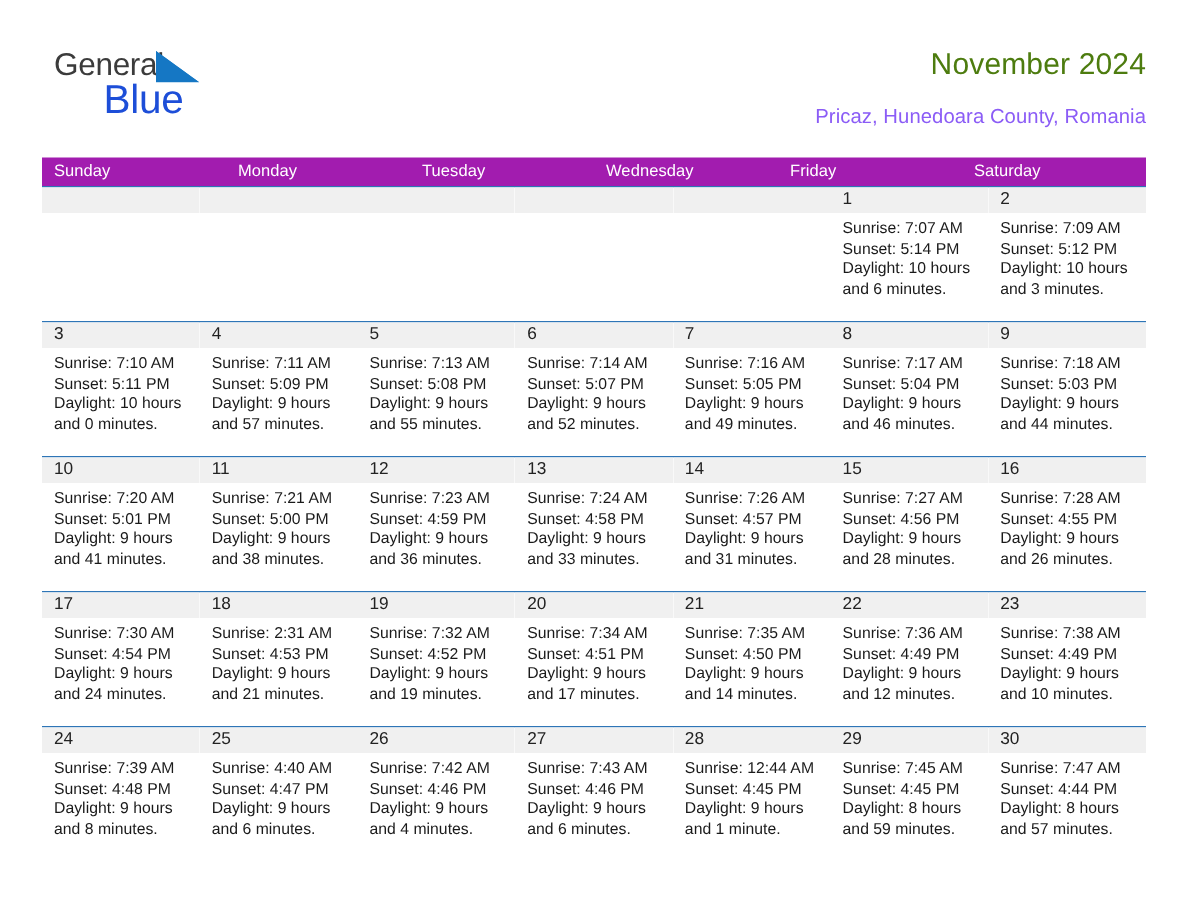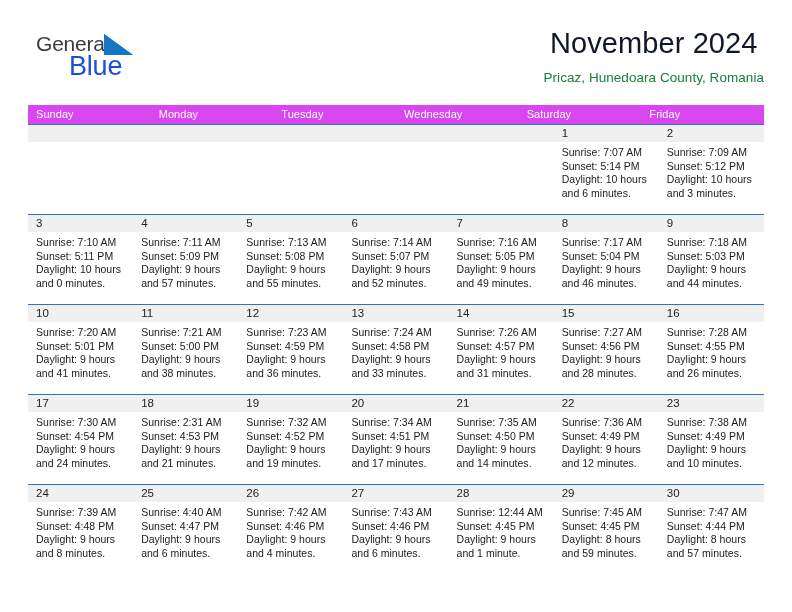--- a/index.html
+++ b/index.html
@@ -61,46 +61,45 @@
     font-weight: 400;
     line-height: 24px;
   }
   .title-block {
     position: absolute;
     right: 0;
     top: 0;
     text-align: right;
   }
   .cal-title {
-    font-size: 29px;
+    font-size: 20px;
     font-weight: 400;
-    color: #0f172a;
+    color: #4d7c0f;
     line-height: 34px;
     letter-spacing: 0.1px;
-    text-align: center;
   }
   .cal-subtitle {
     font-size: 13.5px;
     font-weight: 400;
-    color: #15803d;
+    color: #8b5cf6;
     line-height: 20px;
     margin-top: 8px;
     letter-spacing: 0.05px;
   }
 
   
   .calendar {
     position: absolute;
     left: 28px;
     top: 105px;
     width: 736px;
   }
   .dow-row {
     display: flex;
-    background: #d946ef;
+    background: #a21caf;
     height: 19px;
   }
   .dow {
     flex: 1 1 0;
     color: #ffffff;
     font-size: 11px;
     line-height: 19px;
     padding-left: 8px;
     white-space: nowrap;
     letter-spacing: 0.05px;
@@ -166,22 +165,22 @@
 
   </div>
 
   <div class="calendar">
 
     <div class="dow-row">
       <div class="dow">Sunday</div>
       <div class="dow">Monday</div>
       <div class="dow">Tuesday</div>
       <div class="dow">Wednesday</div>
+      <div class="dow">Friday</div>
       <div class="dow">Saturday</div>
-      <div class="dow">Friday</div>
     </div>
 
     <div class="week">
       <div class="cell empty">
         <div class="daynum-band"></div>
         <div class="cell-body"></div>
       </div>
       <div class="cell empty">
         <div class="daynum-band"></div>
         <div class="cell-body"></div>

